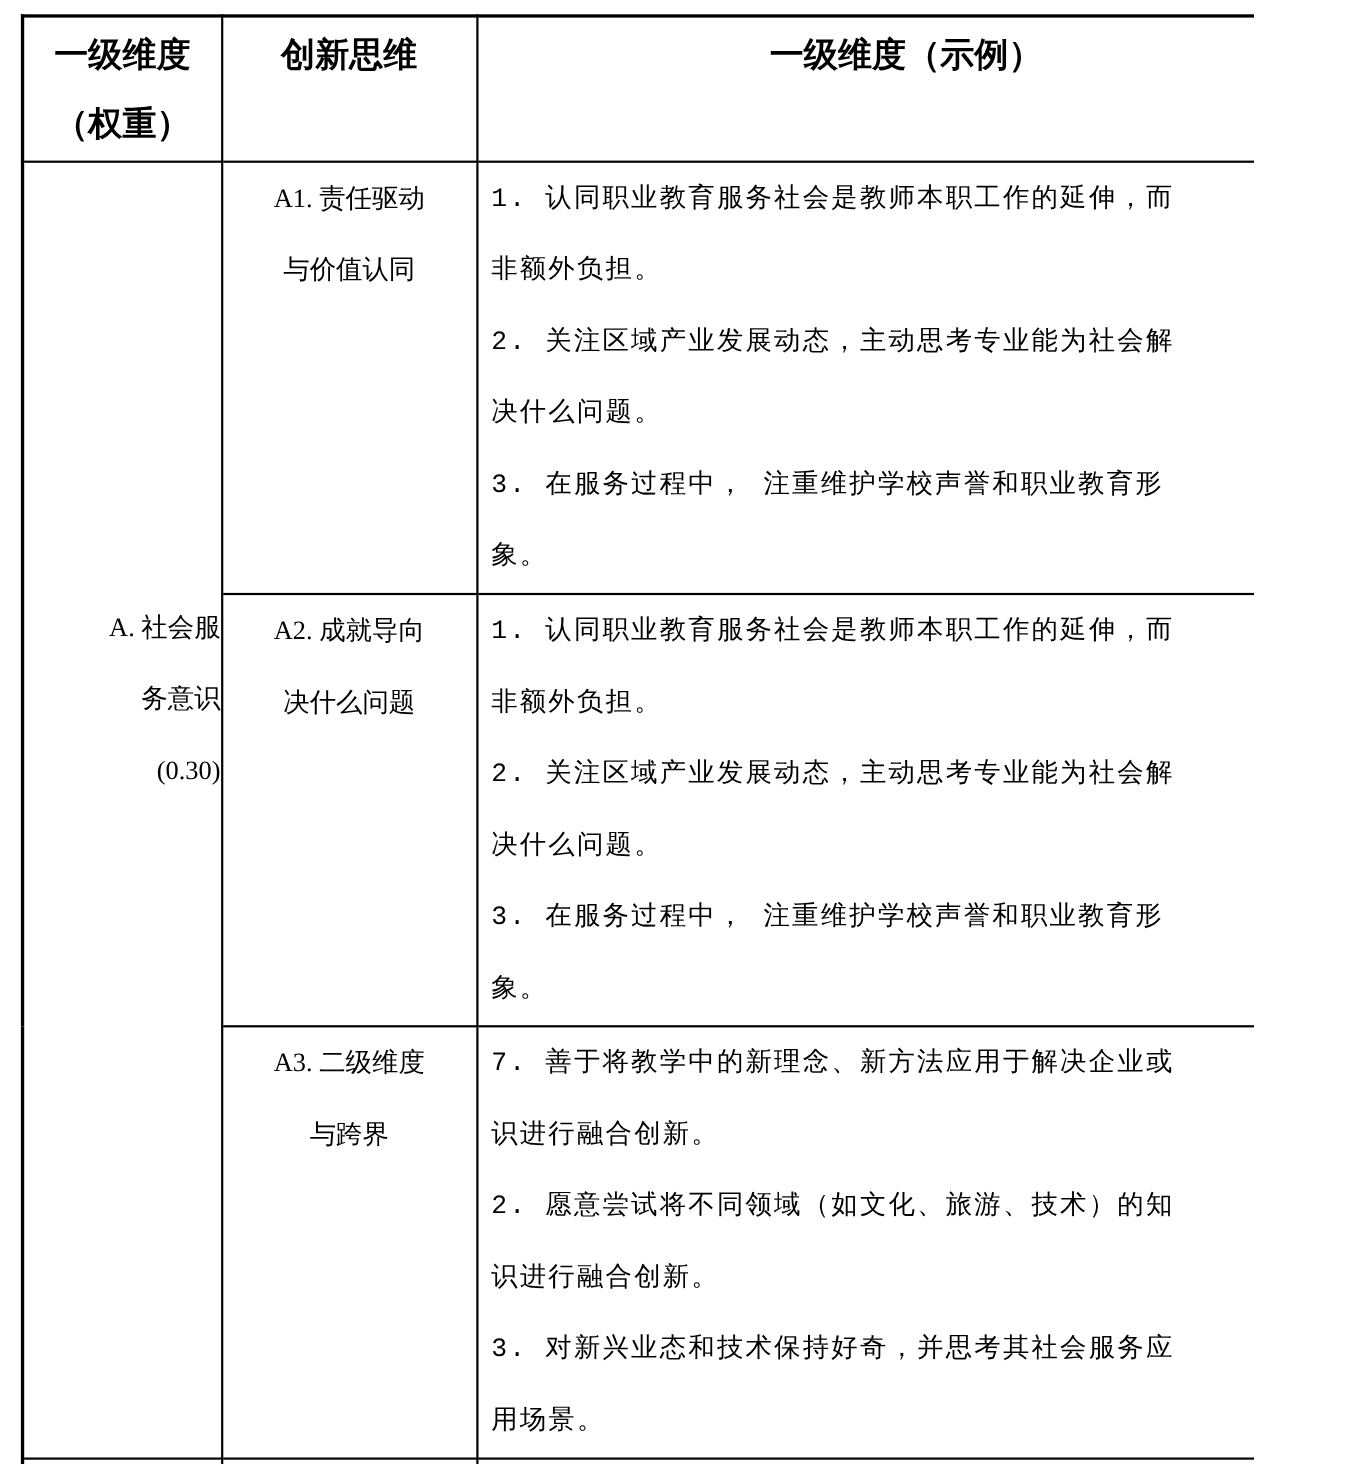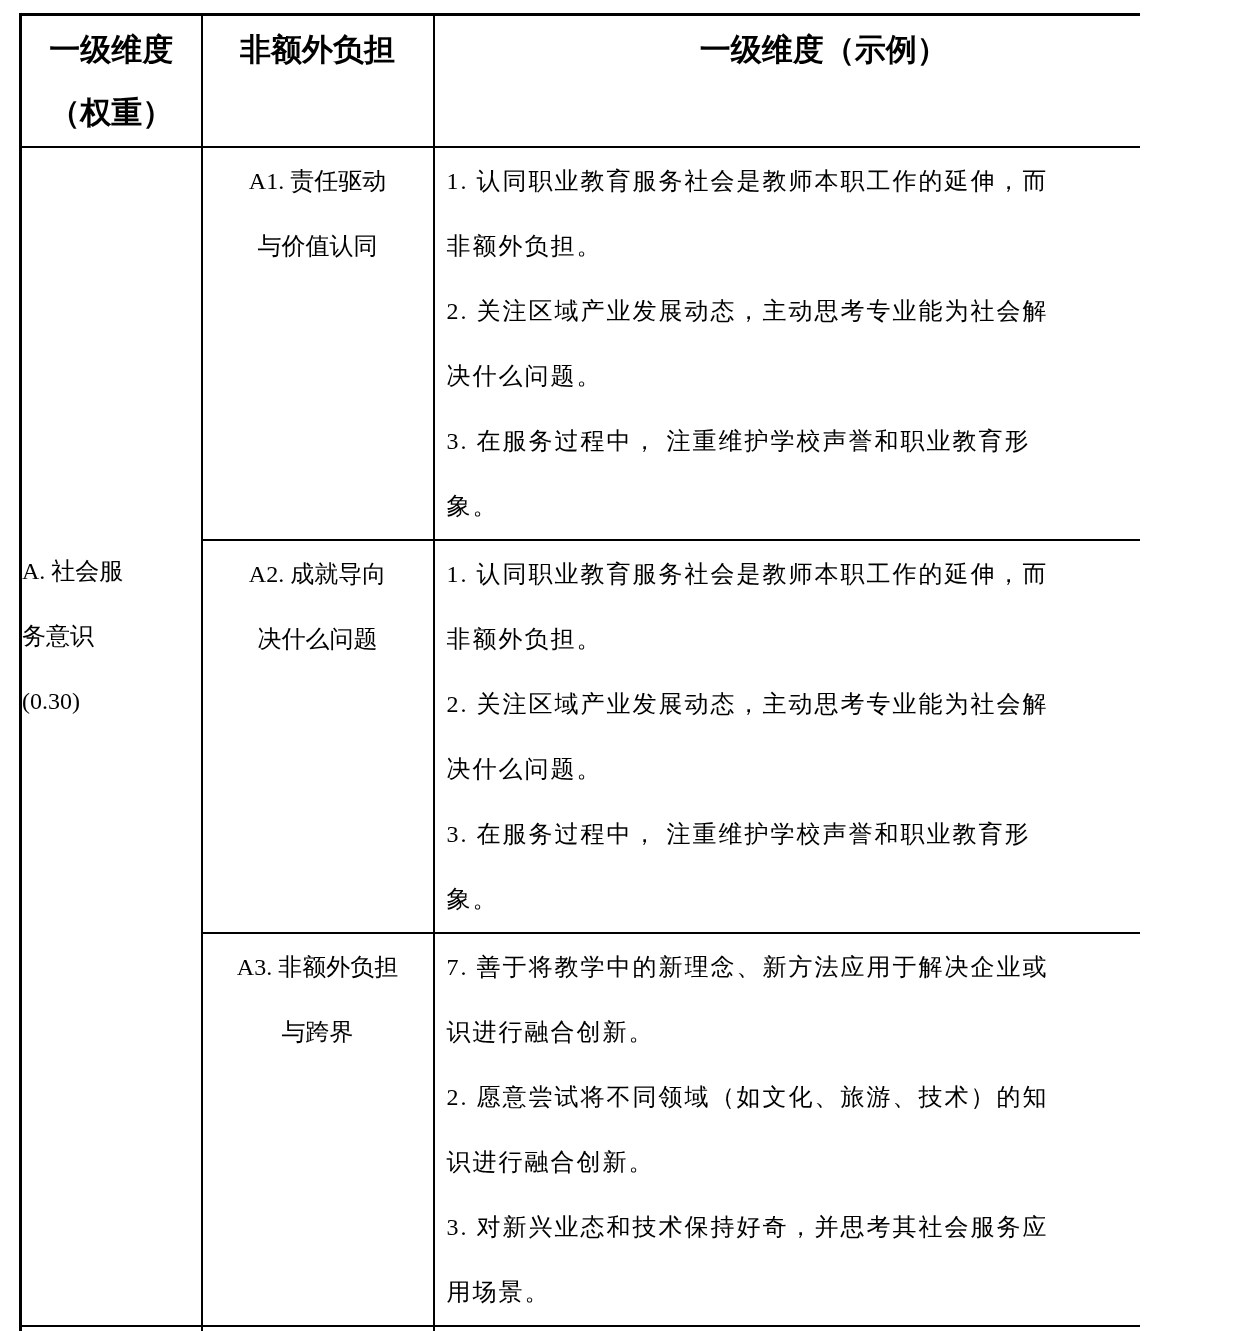--- a/index.html
+++ b/index.html
@@ -48,51 +48,52 @@
     height: 63px;
     line-height: 63px;
     white-space: nowrap;
   }
   .line {
     height: 65px;
     line-height: 65px;
     white-space: nowrap;
   }
   td.c1 {
-    text-align: left;
+    text-align: right;
     padding-top: 391px;
   }
   td.c2 {
     text-align: center;
     padding-top: 1px;
   }
   td.c3 {
     text-align: left;
     padding: 1px 6px 0 12px;
     letter-spacing: 2px;
+    font-family: Liberation Mono, monospace;
   }
 </style>
 </head>
 <body>
 
 <div class="page">
   <table class="tbl">
     <colgroup>
       <col style="width:181px">
       <col style="width:232px">
       <col style="width:781px">
     </colgroup>
     <tbody>
       <tr class="hdr">
         <td class="hc">
           <div class="hline">一级维度</div>
           <div class="hline">（权重）</div>
         </td>
         <td class="hc">
-          <div class="hline">非额外负担</div>
+          <div class="hline">创新思维</div>
         </td>
         <td class="hc">
           <div class="hline">一级维度（示例）</div>
         </td>
       </tr>
 
       <tr class="r1">
         <td class="c1" rowspan="3">
           <div class="line">A. 社会服</div>
           <div class="line">务意识</div>
@@ -122,21 +123,21 @@
           <div class="line">非额外负担。</div>
           <div class="line">2. 关注区域产业发展动态，主动思考专业能为社会解</div>
           <div class="line">决什么问题。</div>
           <div class="line">3. 在服务过程中， 注重维护学校声誉和职业教育形</div>
           <div class="line">象。</div>
         </td>
       </tr>
 
       <tr class="r3">
         <td class="c2">
-          <div class="line">A3. 非额外负担</div>
+          <div class="line">A3. 二级维度</div>
           <div class="line">与跨界</div>
         </td>
         <td class="c3">
           <div class="line">7. 善于将教学中的新理念、新方法应用于解决企业或</div>
           <div class="line">识进行融合创新。</div>
           <div class="line">2. 愿意尝试将不同领域（如文化、旅游、技术）的知</div>
           <div class="line">识进行融合创新。</div>
           <div class="line">3. 对新兴业态和技术保持好奇，并思考其社会服务应</div>
           <div class="line">用场景。</div>
         </td>

